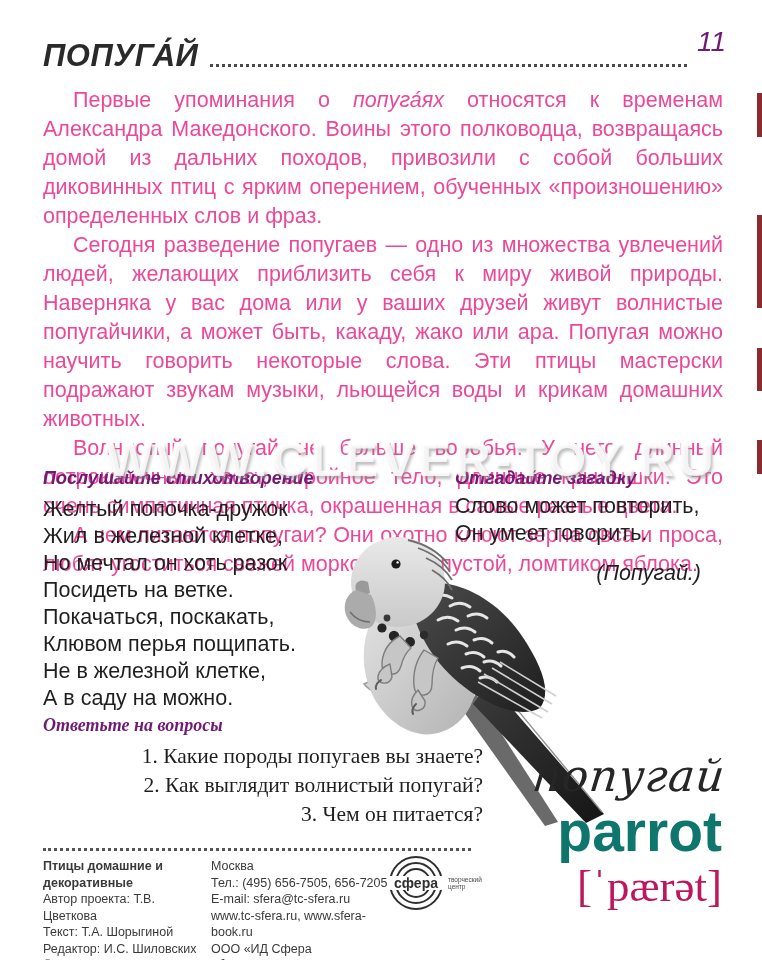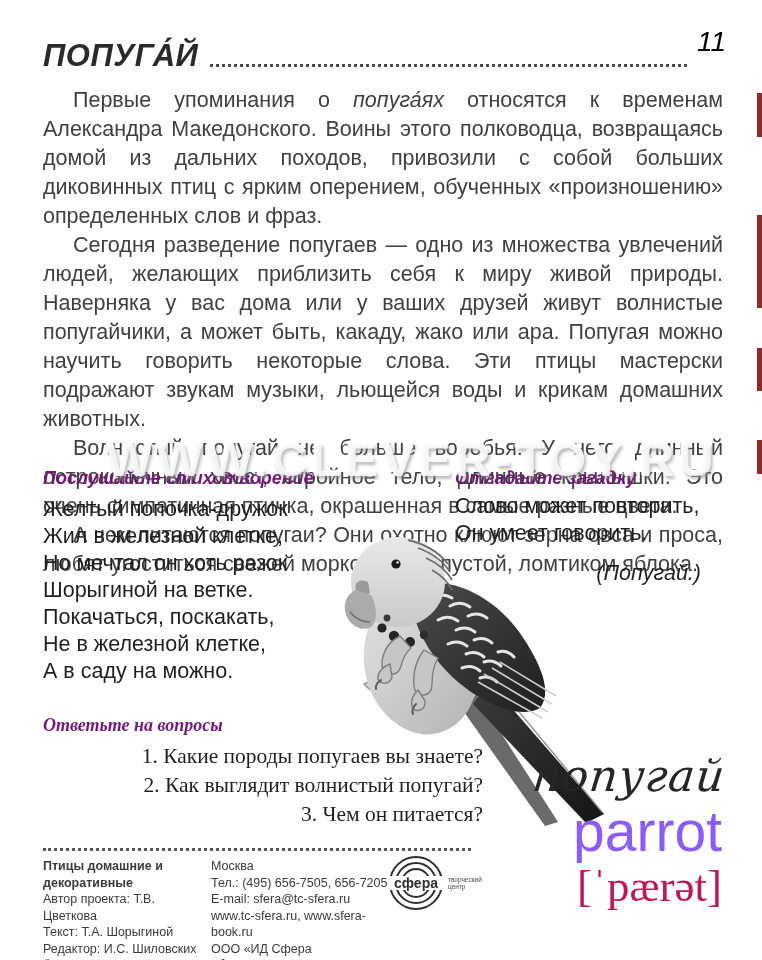--- a/index.html
+++ b/index.html
@@ -30,33 +30,33 @@
   }
   .title-leader {
     flex: 1;
     border-bottom: 3px dotted #4a4a4a;
     margin: 0 10px 7px 12px;
     height: 1px;
   }
   .page-number {
     font-size: 28px;
     font-style: italic;
-    color: #000000;
+    color: #701a75;
     margin-bottom: 16px;
   }
 
   
   .body-text {
     position: absolute;
     top: 86px; left: 43px;
     width: 680px;
     font-size: 21.5px;
     line-height: 29px;
     text-align: justify;
-    color: #404040;
+    color: #ec4899;
   }
   .body-text p { text-indent: 30px; margin: 0; }
   .body-text .em { font-style: italic; }
 
   
   .watermark {
     position: absolute;
     top: 431px; left: 70px; right: 8px;
     font-size: 49px;
     font-weight: bold;
@@ -124,23 +124,23 @@
     font-size: 44px;
     line-height: 52px;
     letter-spacing: 1px;
     color: #262626;
     transform: skewX(-6deg);
     transform-origin: right bottom;
   }
   .translation-english {
     font-size: 57px;
     line-height: 58px;
-    font-weight: normal;
+    font-weight: bold;
     letter-spacing: 0px;
-    color: #8b5cf6;
+    color: #0f766e;
     text-align: right;
   }
   .translation-transcription {
     font-family: "Liberation Serif", serif;
     font-size: 45px;
     line-height: 52px;
     color: #be185d;
   }
 
   
@@ -183,22 +183,23 @@
   </div>
 
   <div class="watermark">WWW.CLEVER-TOY.RU</div>
 
   <div class="poem-block">
     <div class="section-heading">Послушайте стихотворение</div>
     <div class="poem-lines">
       <div>Желтый попочка-дружок</div>
       <div>Жил в железной клетке,</div>
       <div>Но мечтал он хоть разок</div>
-      <div>Шорыгиной на ветке.</div>
+      <div>Посидеть на ветке.</div>
       <div>Покачаться, поскакать,</div>
+      <div>Клювом перья пощипать.</div>
       <div>Не в железной клетке,</div>
       <div>А в саду на можно.</div>
     </div>
   </div>
 
   <div class="riddle-block">
     <div class="section-heading">Отгадайте загадку</div>
     <div class="riddle-lines">
       <div>Слово может повторить,</div>
       <div>Он умеет говорить.</div>

